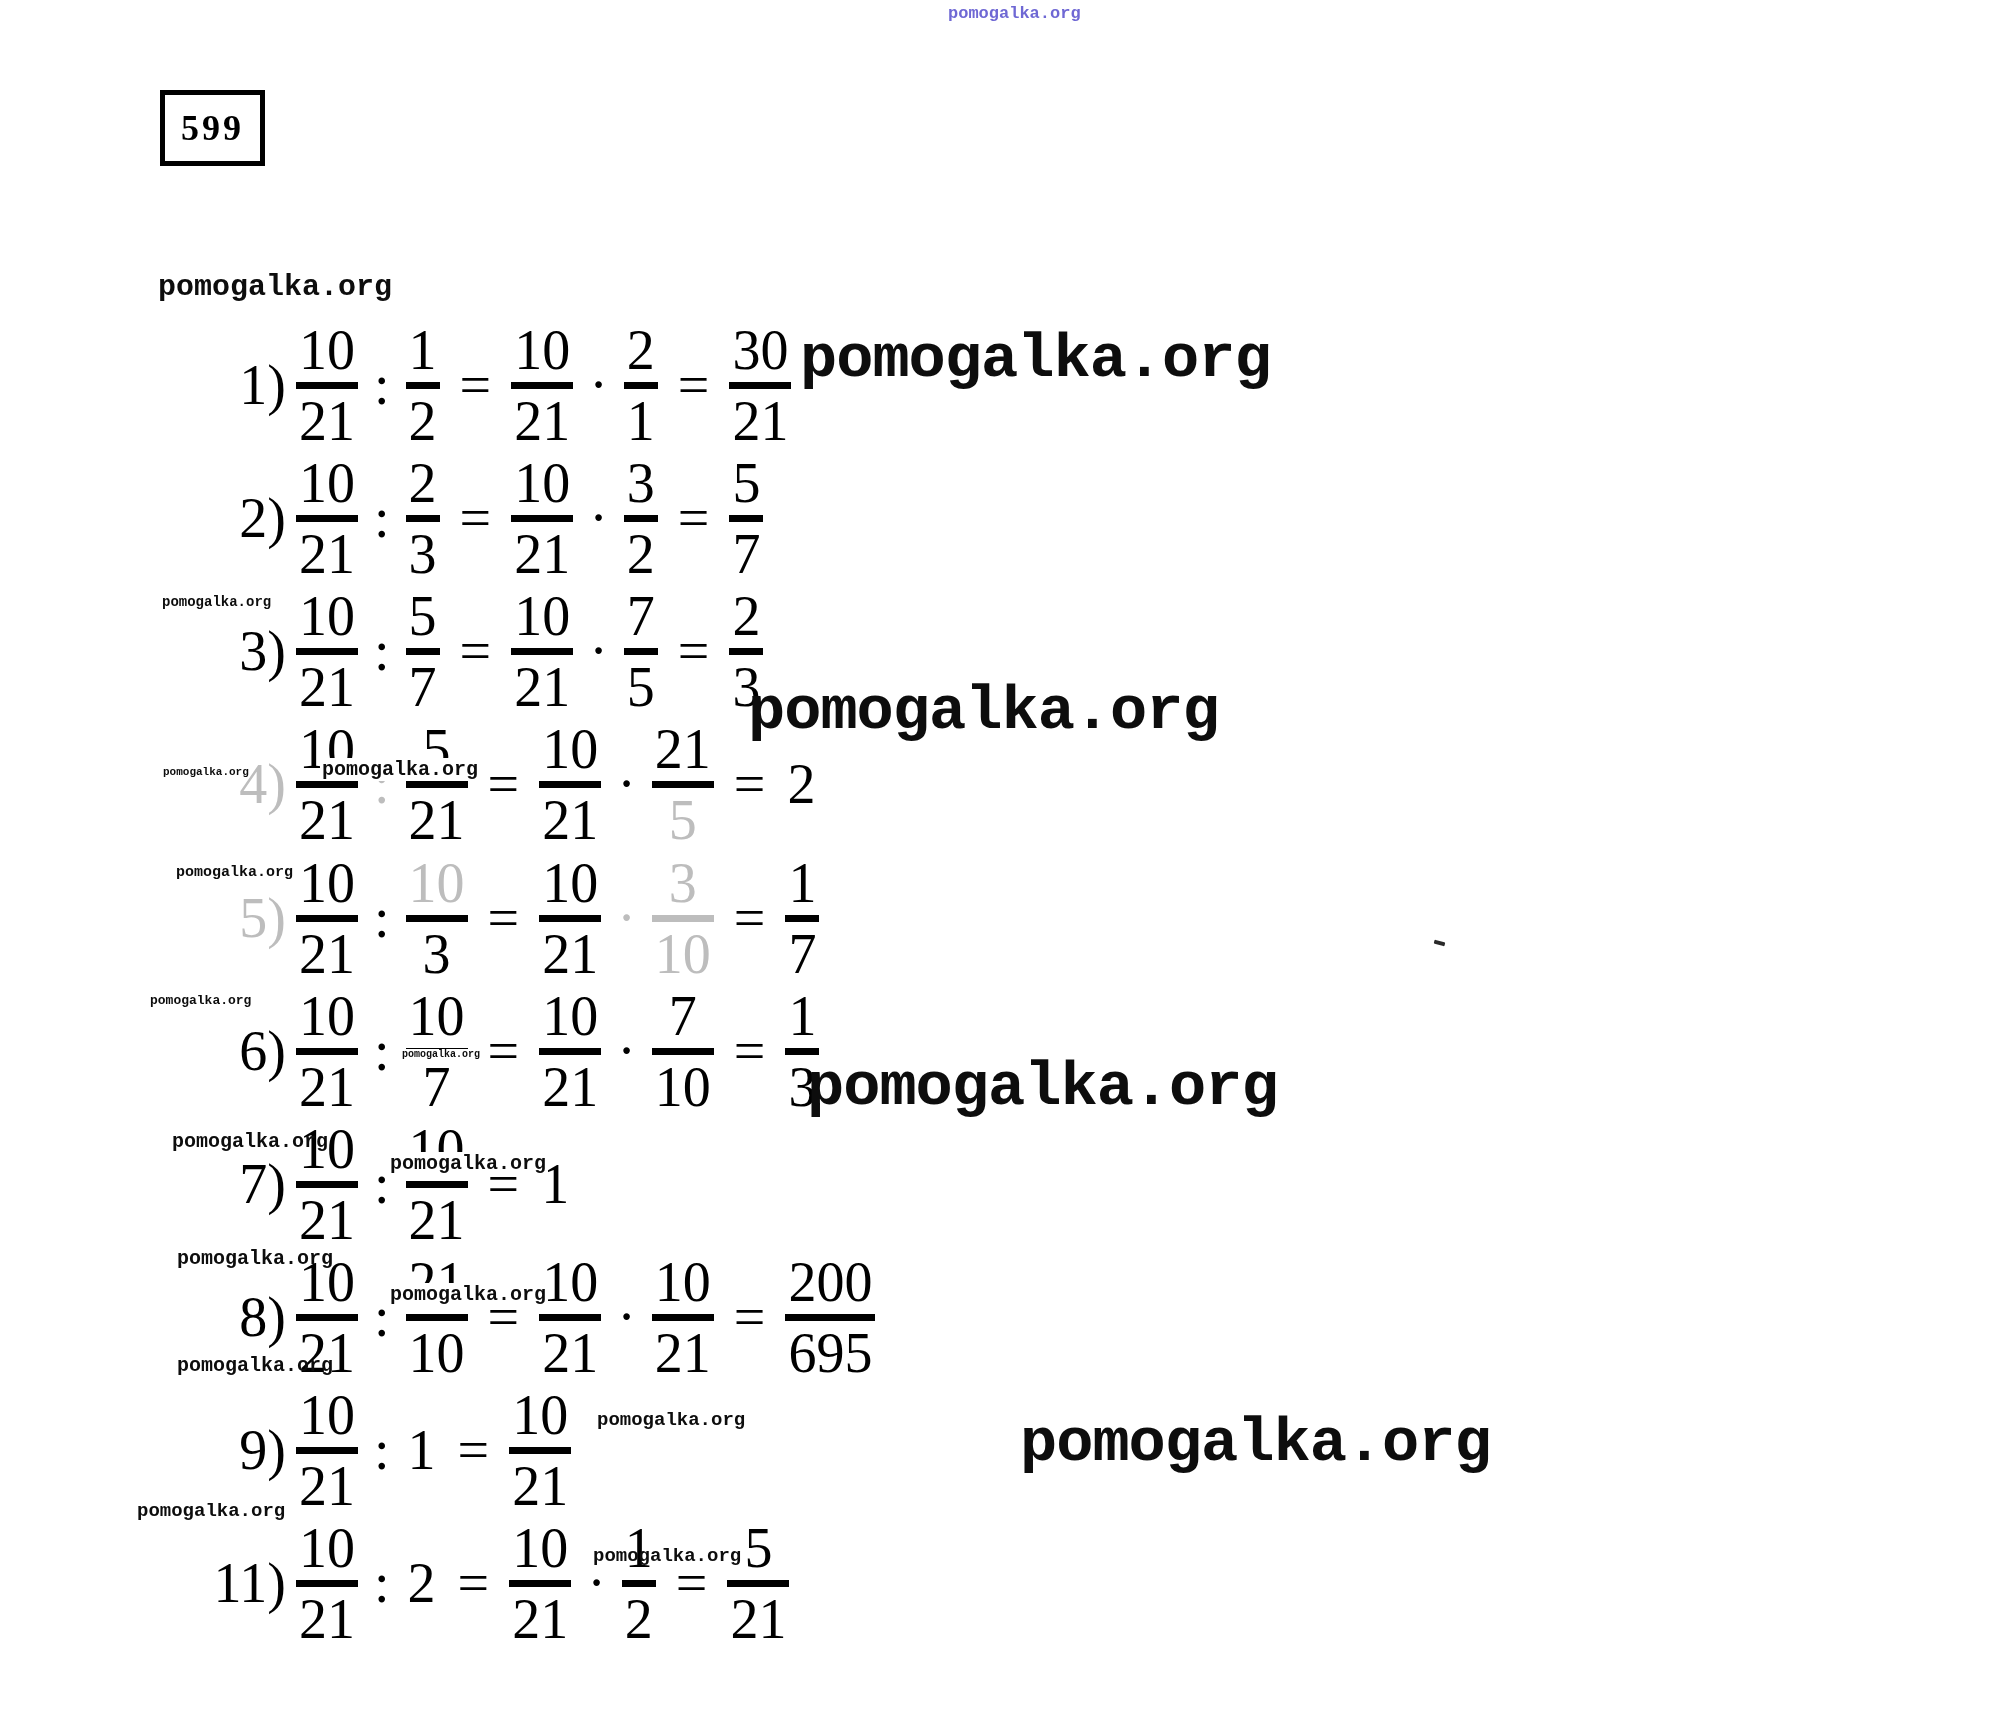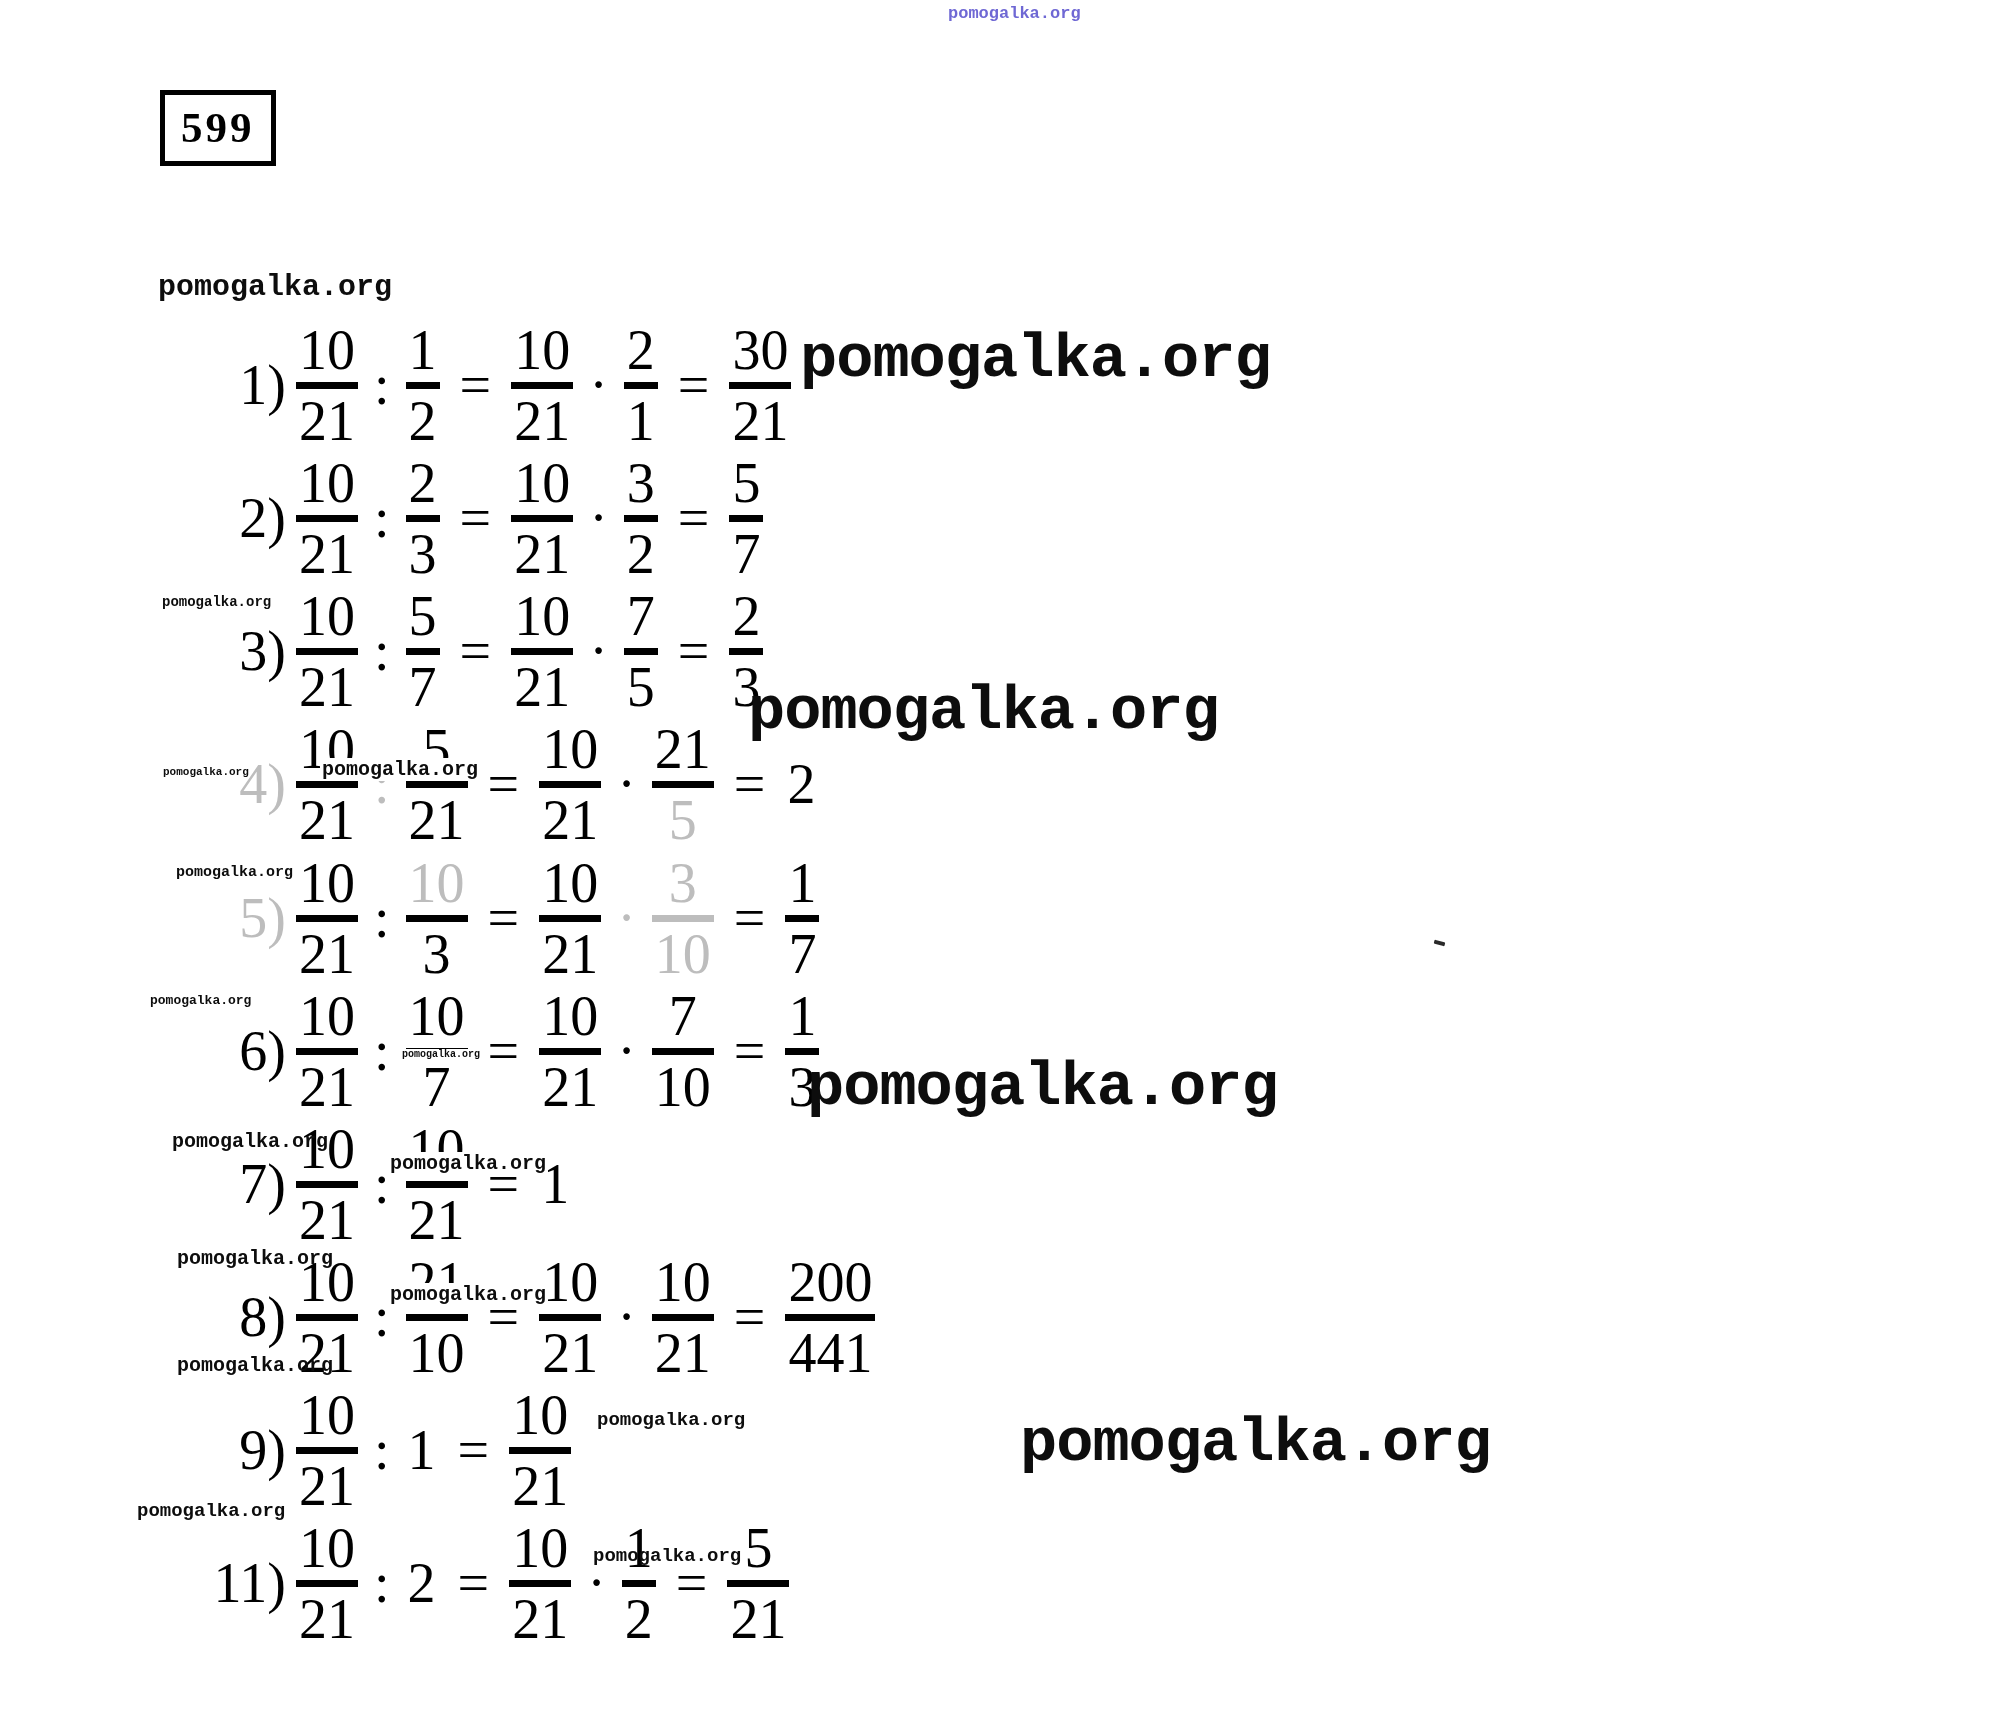--- a/index.html
+++ b/index.html
@@ -8,21 +8,21 @@
     font-family:"Liberation Sans","DejaVu Sans",sans-serif;color:#000;
     overflow:hidden;
   }
   #canvas{position:absolute;left:0;top:0;width:2010px;height:1725px;overflow:hidden;}
 
   
   .badge{
     position:absolute;left:160px;top:90px;
     border:5px solid #000;padding:0 16px;
     font-family:"Liberation Serif","DejaVu Serif",serif;
-    font-weight:700;font-size:43px;line-height:66px;letter-spacing:3px;
+    font-weight:700;font-size:36px;line-height:66px;letter-spacing:3px;
   }
 
   
   .eq-line{
     position:absolute;left:180px;height:132px;
     display:flex;align-items:center;white-space:nowrap;z-index:1;
   }
   .plabel{
     font-family:"Liberation Serif","DejaVu Serif",serif;
     font-size:56px;width:112px;flex:none;text-align:right;
@@ -291,21 +291,21 @@
         <span class="op">·</span>
         <span class="frac">
           <span class="num">10</span>
           <span class="bar"></span>
           <span class="den">21</span>
         </span>
         <span class="op eq">=</span>
         <span class="frac">
           <span class="num">200</span>
           <span class="bar"></span>
-          <span class="den">441</span>
+          <span class="den">695</span>
         </span>
       </div>
       <div class="eq-line" style="top: 1384px;">
         <span class="plabel">9)</span>
         <span class="frac">
           <span class="num">10</span>
           <span class="bar"></span>
           <span class="den">21</span>
         </span>
         <span class="op">:</span>

